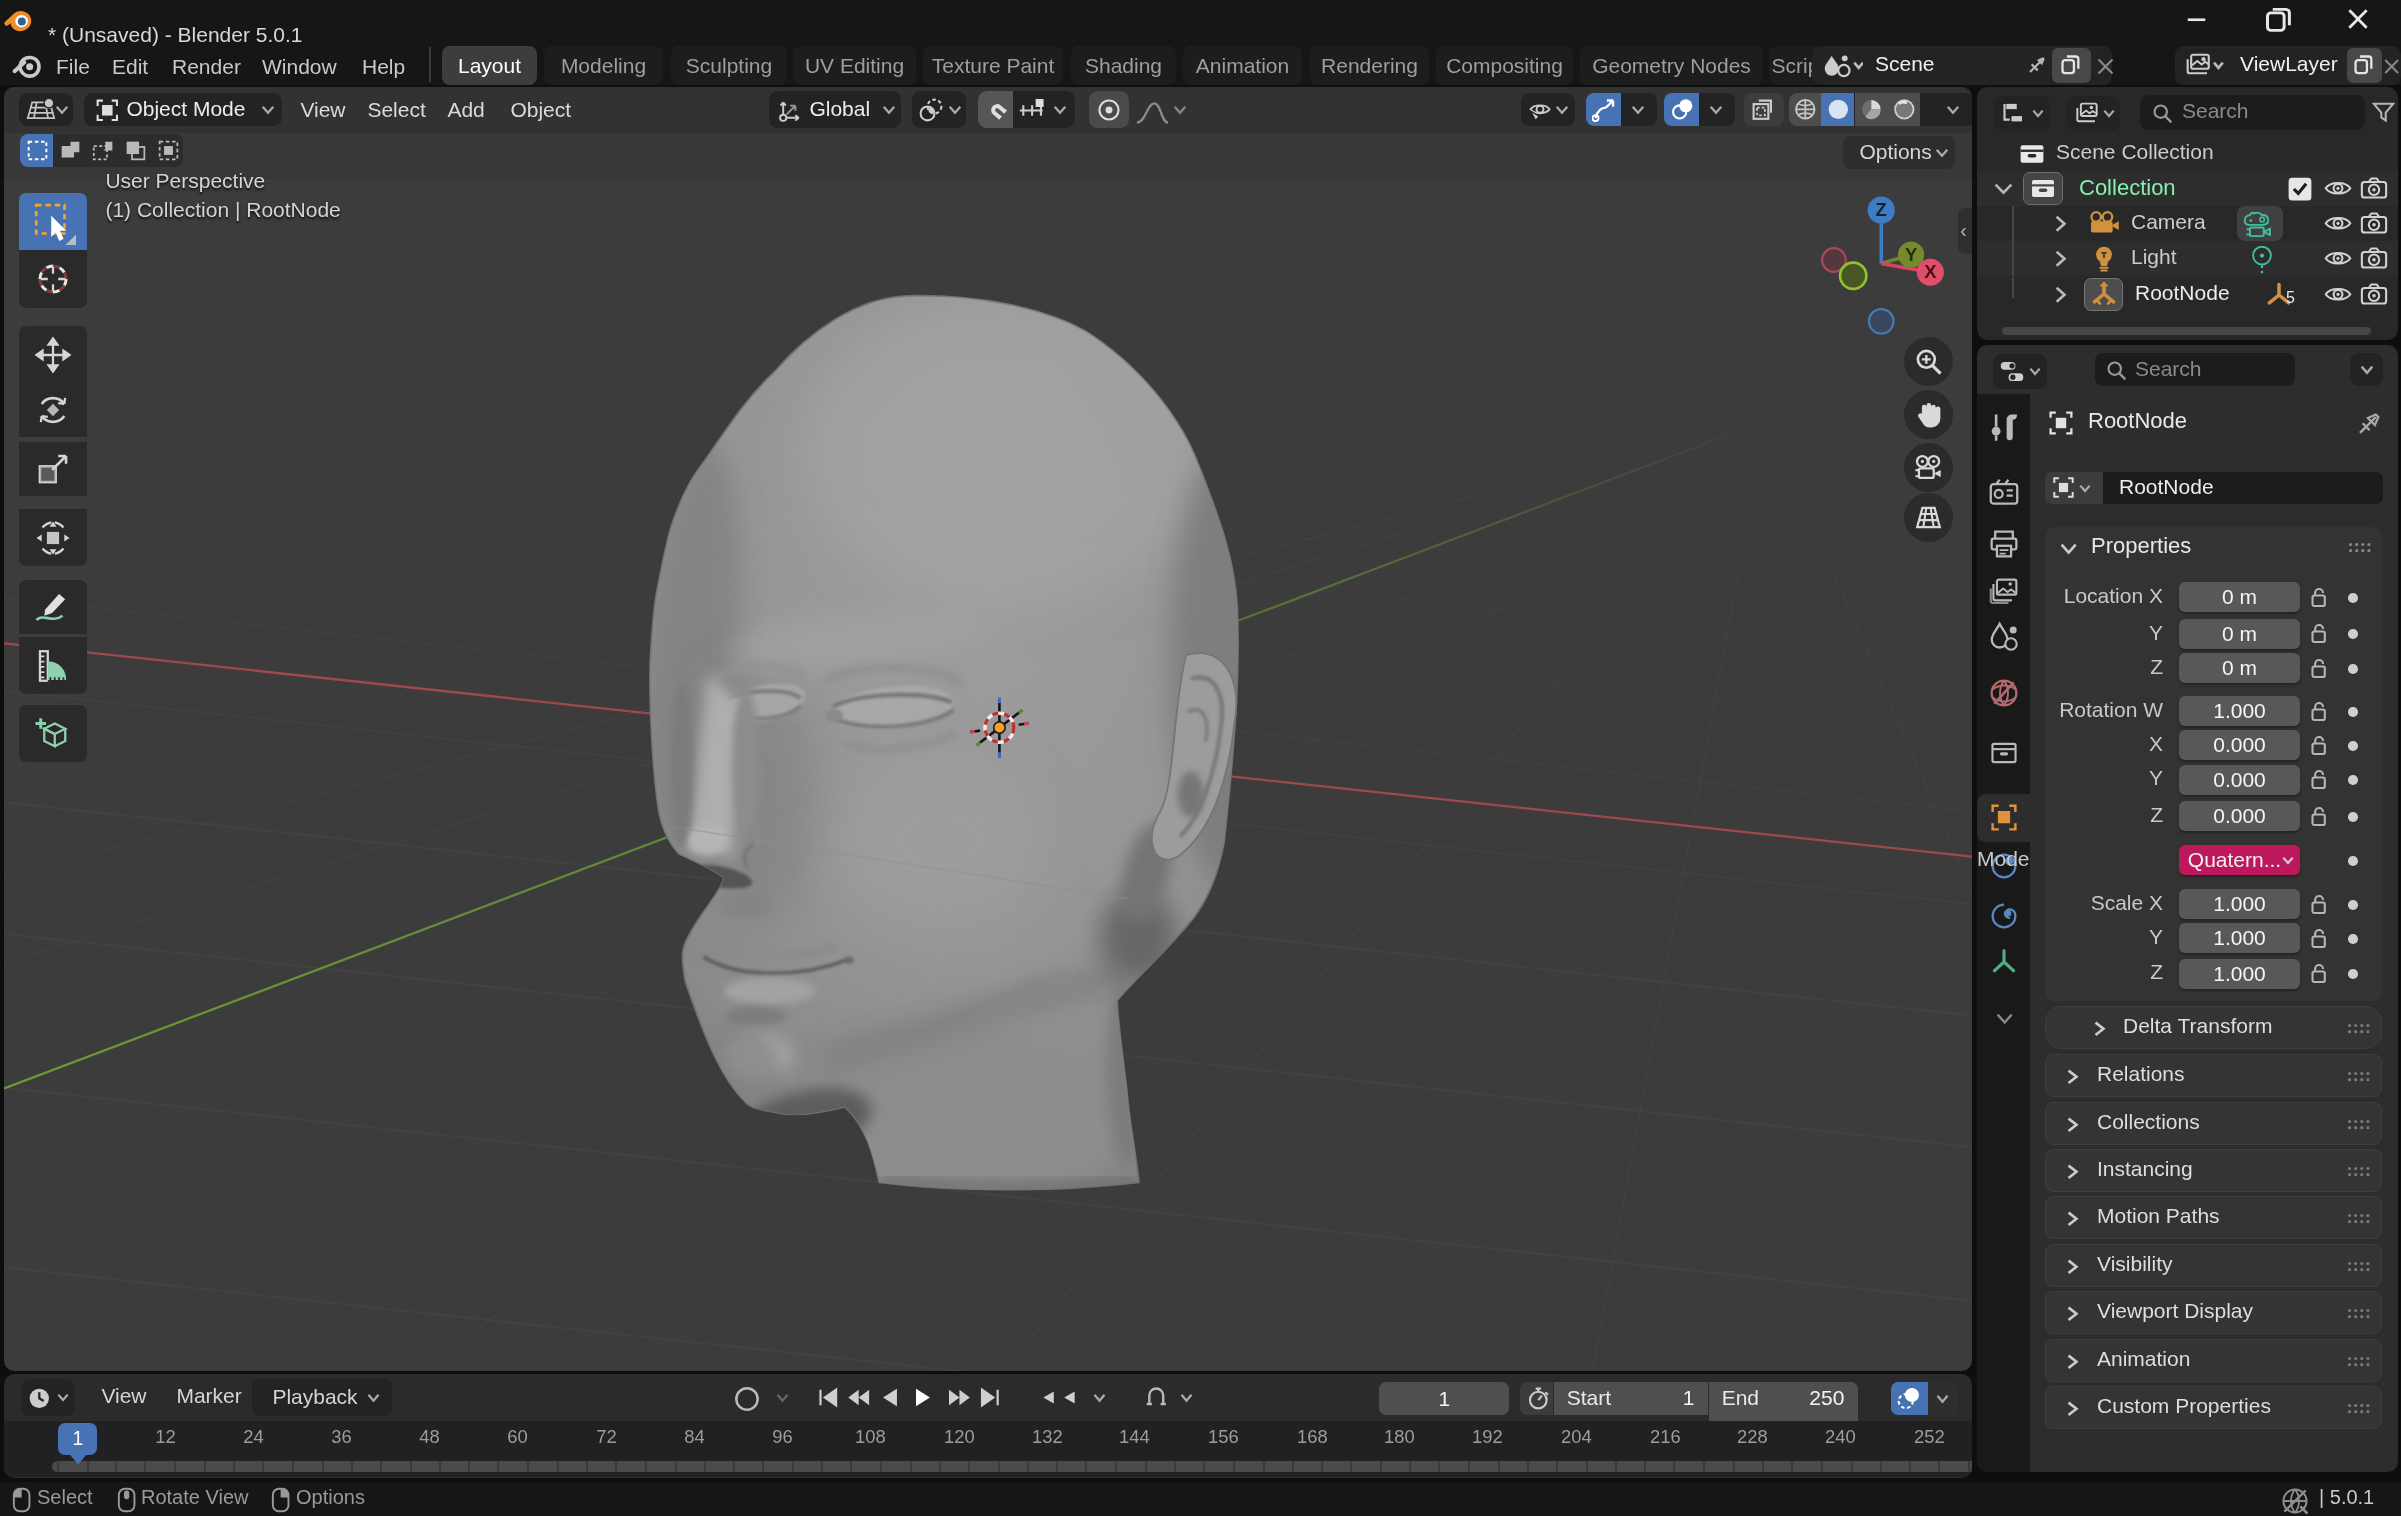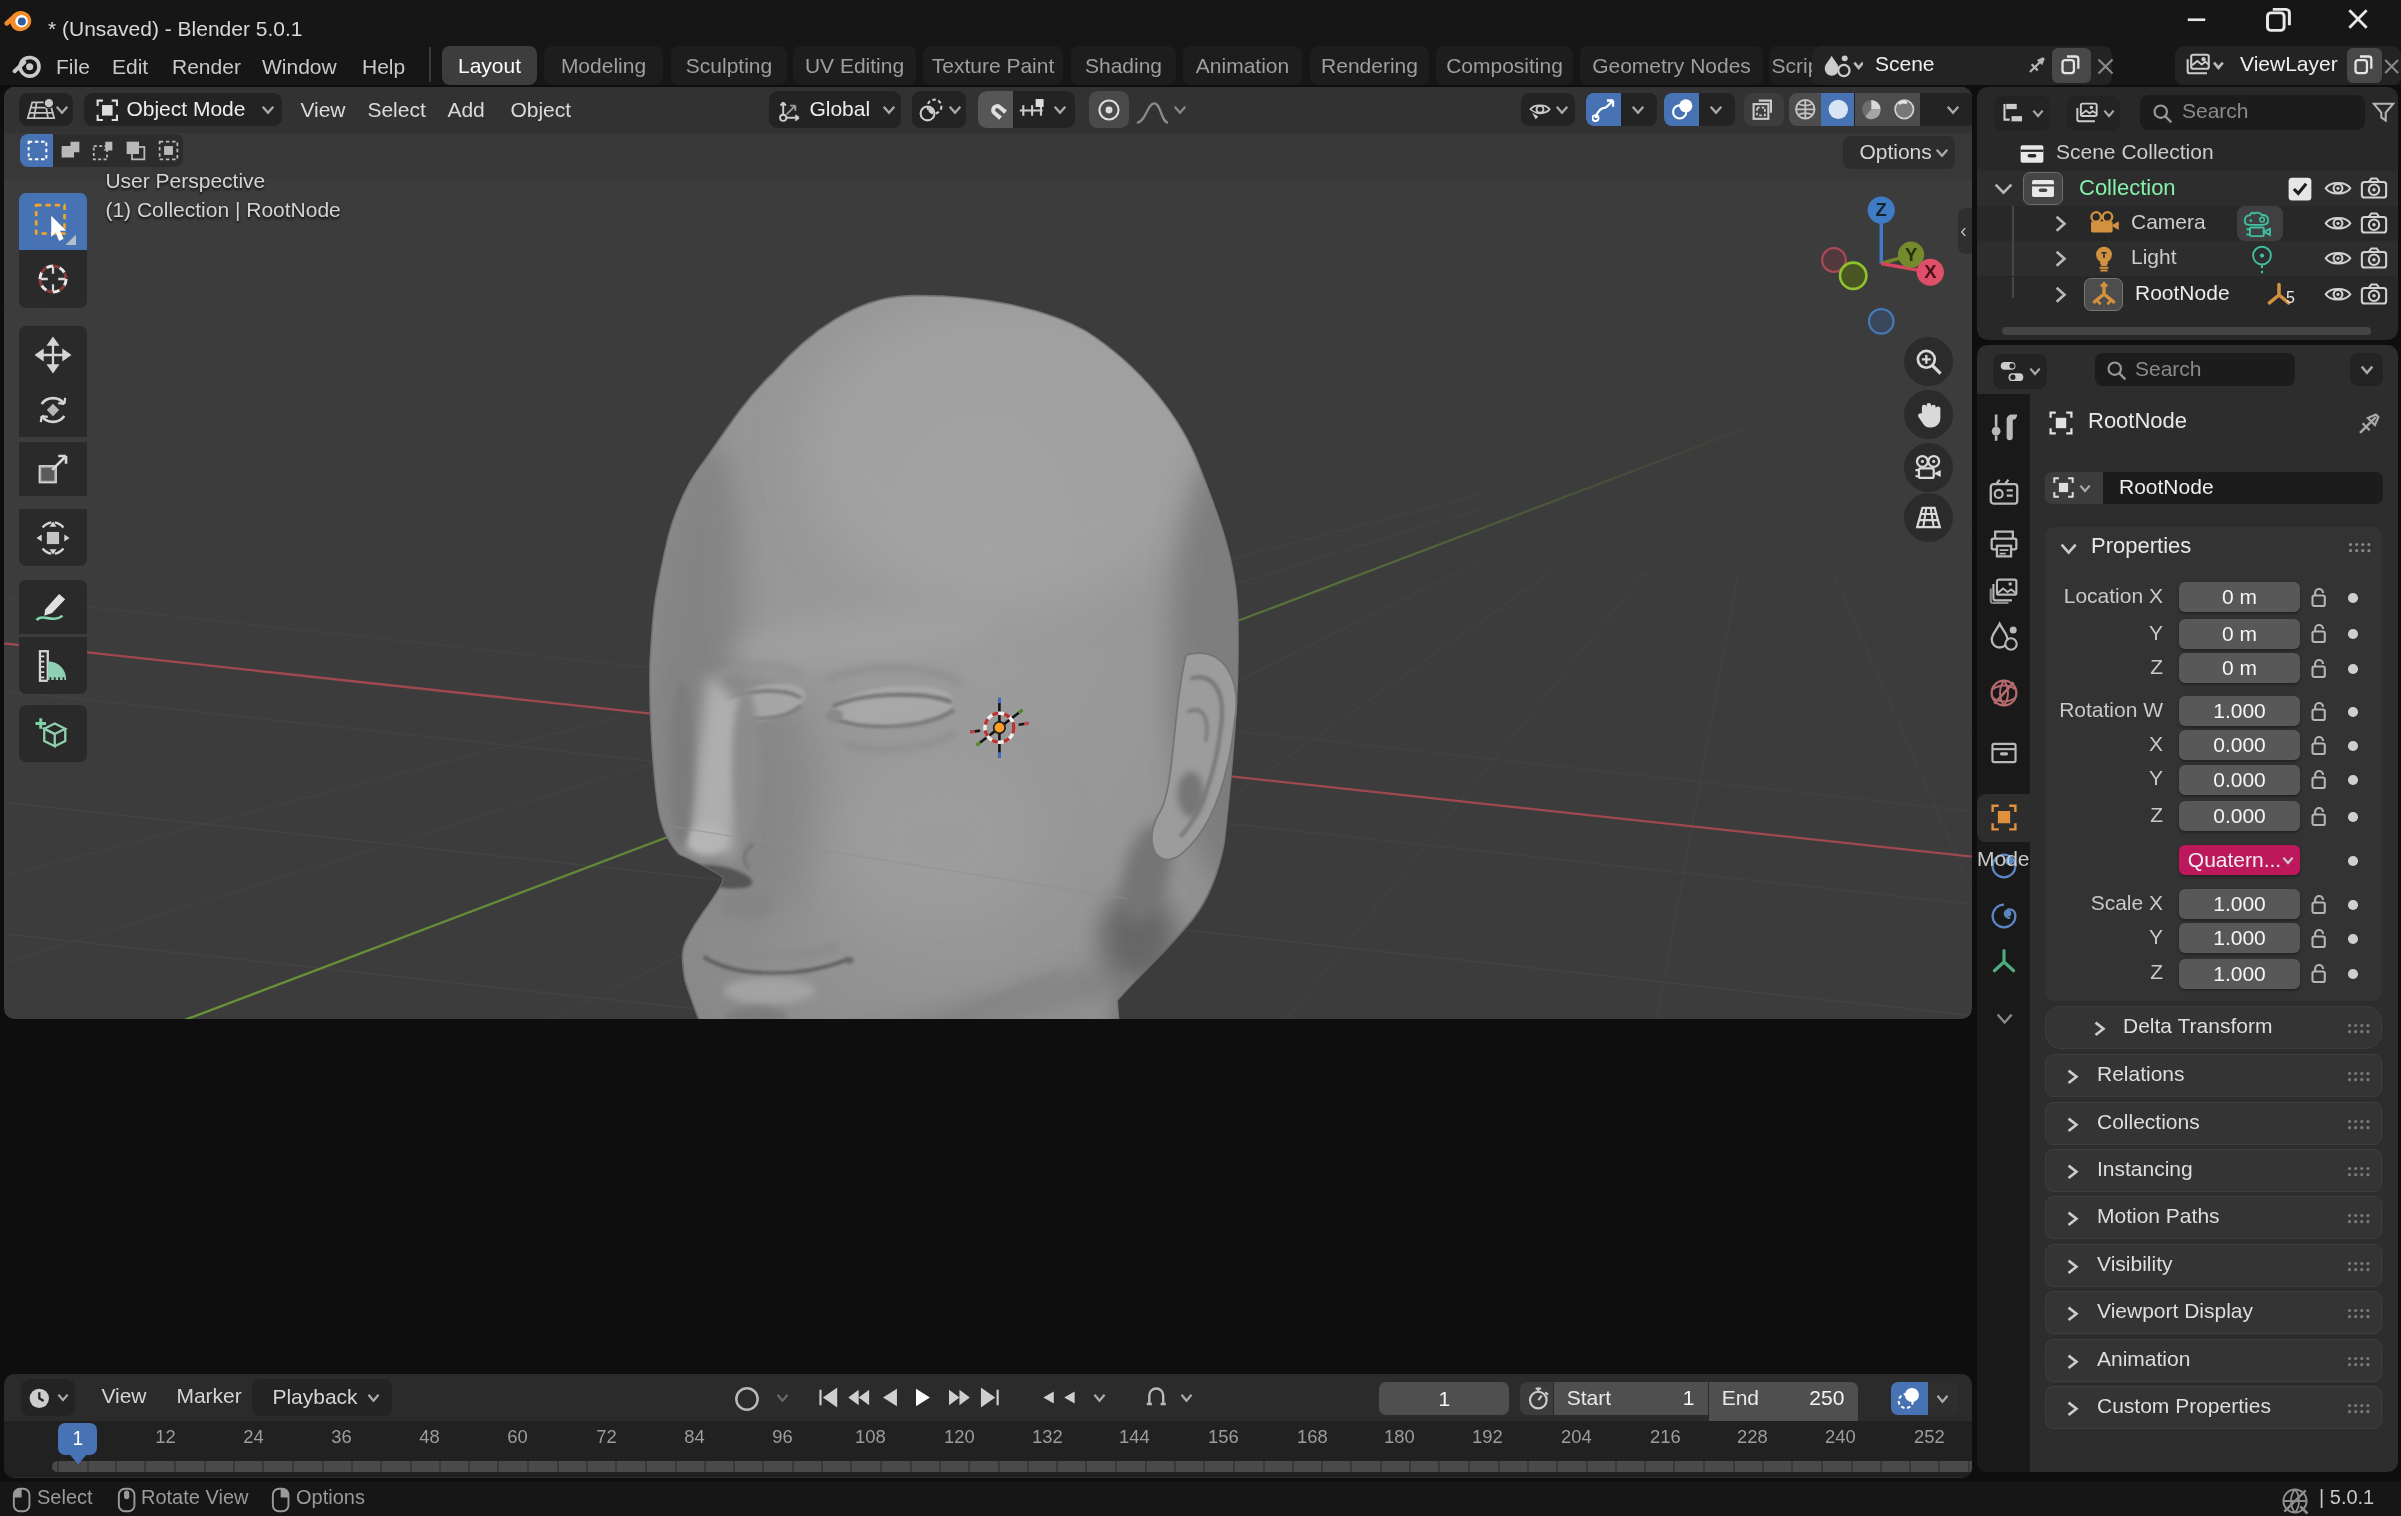--- a/index.html
+++ b/index.html
@@ -1,29 +1,29 @@
 <!DOCTYPE html>
 <html style="font-size:14px"><head>
 <meta charset="utf-8">
 <style>
 * { margin:0; padding:0; box-sizing:border-box; font-family:"Liberation Sans", sans-serif; }
 html,body { width:2401px; height:1517px; background:#0e0e0e; overflow:hidden; }
 .abs { position:absolute; }
 #win { position:relative; width:2401px; height:1517px; }
 
 #topbar { position:absolute; left:0; top:0; width:2401px; height:85px; background:#161616; }
-.ttl { position:absolute; top:17px; font-size:21px; color:#d8d8d8; }
+.ttl { position:absolute; top:23px; font-size:21px; color:#d8d8d8; }
 .menu { position:absolute; top:49px; font-size:21px; color:#c9c9c9; height:35px; line-height:35px; }
 .tab { position:absolute; top:46px; height:39px; line-height:39px; font-size:21px; color:#9e9e9e; background:#1d1d1d; border-radius:8px; text-align:center; white-space:nowrap; }
 .tab.act { background:#3d3d3d; color:#fdfdfd; }
 .vsep { position:absolute; top:47px; width:1.8px; height:35px; background:#3a3a3a; }
 
 .wdg { position:absolute; background:#232323; border-radius:8.8px; color:#e2e2e2; font-size:21px; }
 
-#vparea { position:absolute; left:4.4px; top:87px; width:1968px; height:932px; background:#3c3c3c; border-radius:10.5px; overflow:hidden; }
+#vparea { position:absolute; left:4.4px; top:87px; width:1968px; height:1284px; background:#3c3c3c; border-radius:10.5px; overflow:hidden; }
 #vph { position:absolute; left:0; top:0; width:100%; height:46px; background:#323232; }
 #vpt { position:absolute; left:0; top:46px; width:100%; height:46px; background:#383838; }
 .hmenu { position:absolute; top:5.3px; height:35px; line-height:35px; font-size:21px; color:#dadada; }
 #vpcanvas { position:absolute; left:0; top:91px; width:1968px; height:1193px; }
 .ovtext { position:absolute; font-size:21px; color:#d4d4d4; text-shadow:0 1.8px 2.6px rgba(0,0,0,0.8); }
 
 .tool { position:absolute; left:15px; width:68px; height:54px; background:#2a2a2a; display:flex; align-items:center; justify-content:center; }
 .tool.act { background:#4772b3; }
 
 .navb { position:absolute; width:49px; height:49px; border-radius:50%; background:rgba(30,30,30,0.55); display:flex; align-items:center; justify-content:center; }

